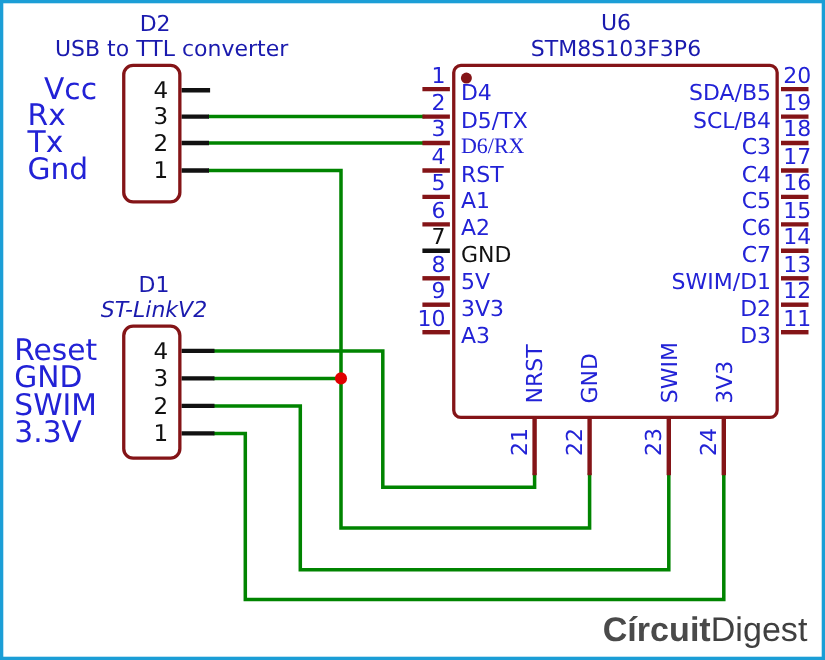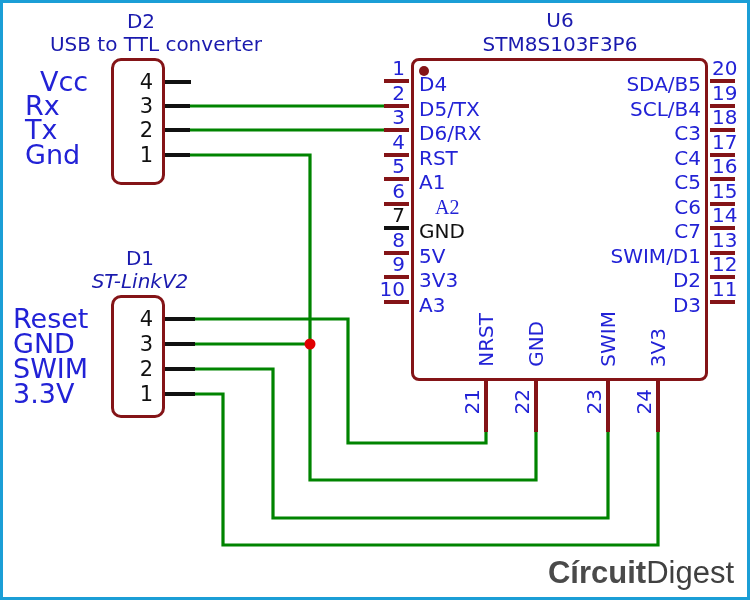--- a/index.html
+++ b/index.html
@@ -122,24 +122,24 @@
   <div class="t pinnum r" style="left:352px; top:129px;">4</div>
   <div class="t pinnum r" style="left:352px; top:153px;">5</div>
   <div class="t pinnum r" style="left:352px; top:178px;">6</div>
   <div class="t pinnum r black" style="left:352px; top:202px;">7</div>
   <div class="t pinnum r" style="left:352px; top:227px;">8</div>
   <div class="t pinnum r" style="left:352px; top:251px;">9</div>
   <div class="t pinnum r" style="left:352px; top:276px;">10</div>
 
   <div class="t pinname" style="left:416px; top:71px;">D4</div>
   <div class="t pinname" style="left:416px; top:96px;">D5/TX</div>
-  <div class="t pinname" style="left:416px; top:120px;">D6/RX</div>
+  <div class="t pinname" style="left:416px; top:120px;font-family:Liberation Serif, serif;">D6/RX</div>
   <div class="t pinname" style="left:416px; top:145px;">RST</div>
   <div class="t pinname" style="left:416px; top:169px;">A1</div>
-  <div class="t pinname" style="left:432px; top:194px;font-family:Liberation Serif, serif;">A2</div>
+  <div class="t pinname" style="left:416px; top:194px;">A2</div>
   <div class="t pinname black" style="left:416px; top:218px;">GND</div>
   <div class="t pinname" style="left:416px; top:243px;">5V</div>
   <div class="t pinname" style="left:416px; top:267px;">3V3</div>
   <div class="t pinname" style="left:416px; top:292px;">A3</div>
 
   <div class="t pinnum" style="left:709px; top:55px;">20</div>
   <div class="t pinnum" style="left:709px; top:80px;">19</div>
   <div class="t pinnum" style="left:709px; top:104px;">18</div>
   <div class="t pinnum" style="left:709px; top:129px;">17</div>
   <div class="t pinnum" style="left:709px; top:153px;">16</div>

